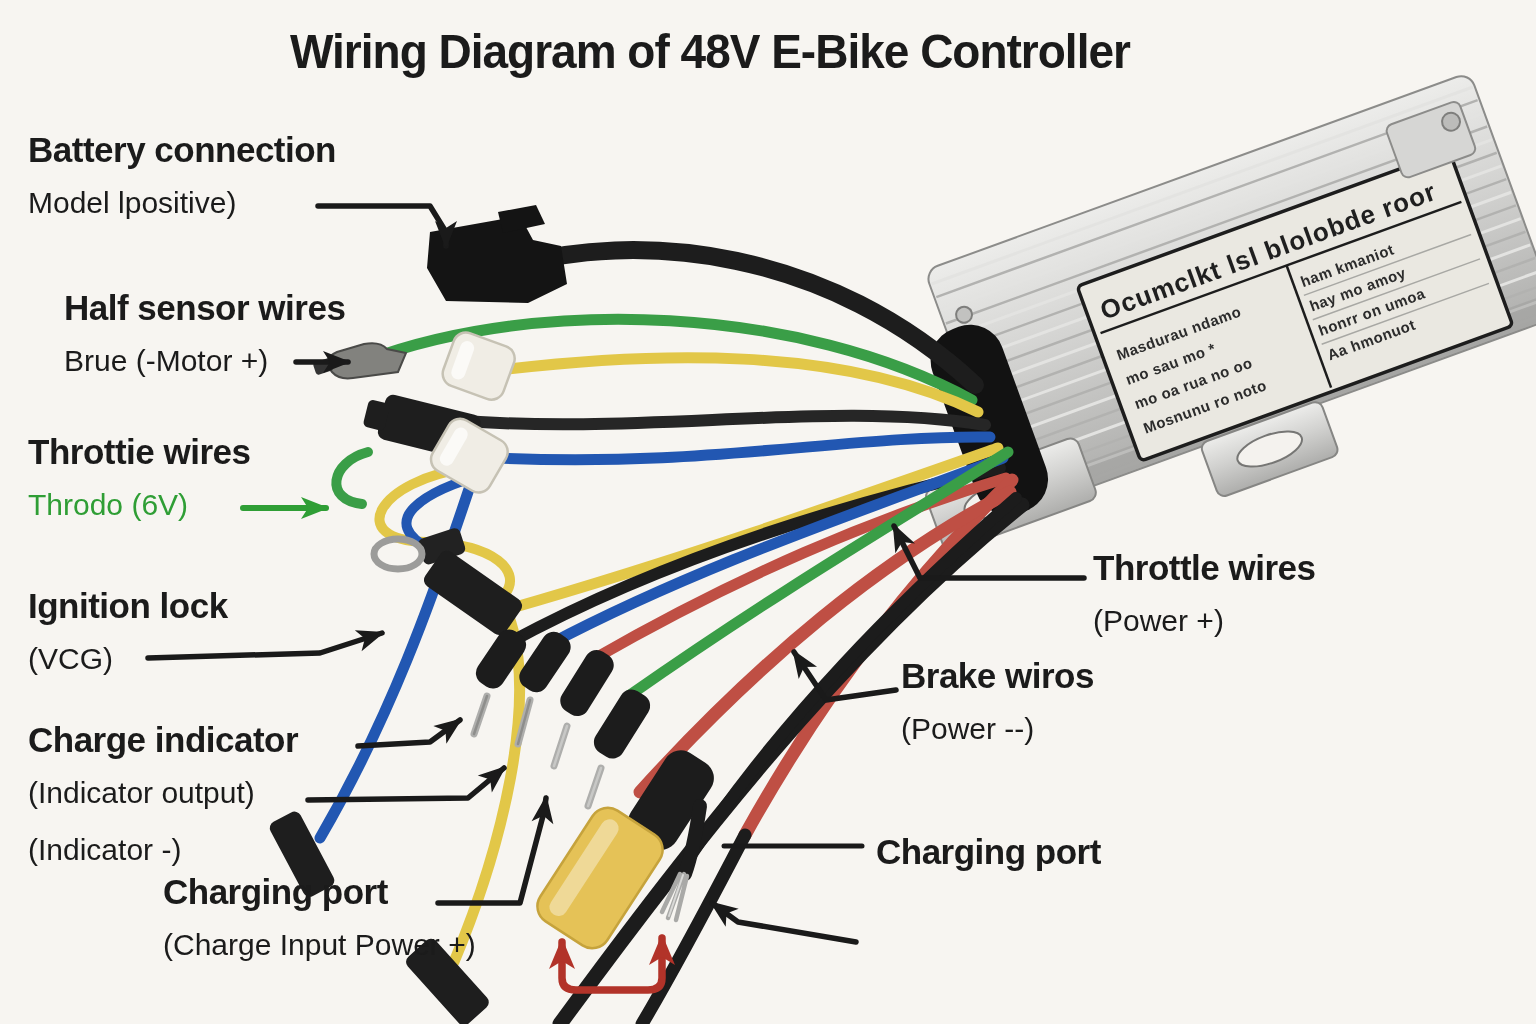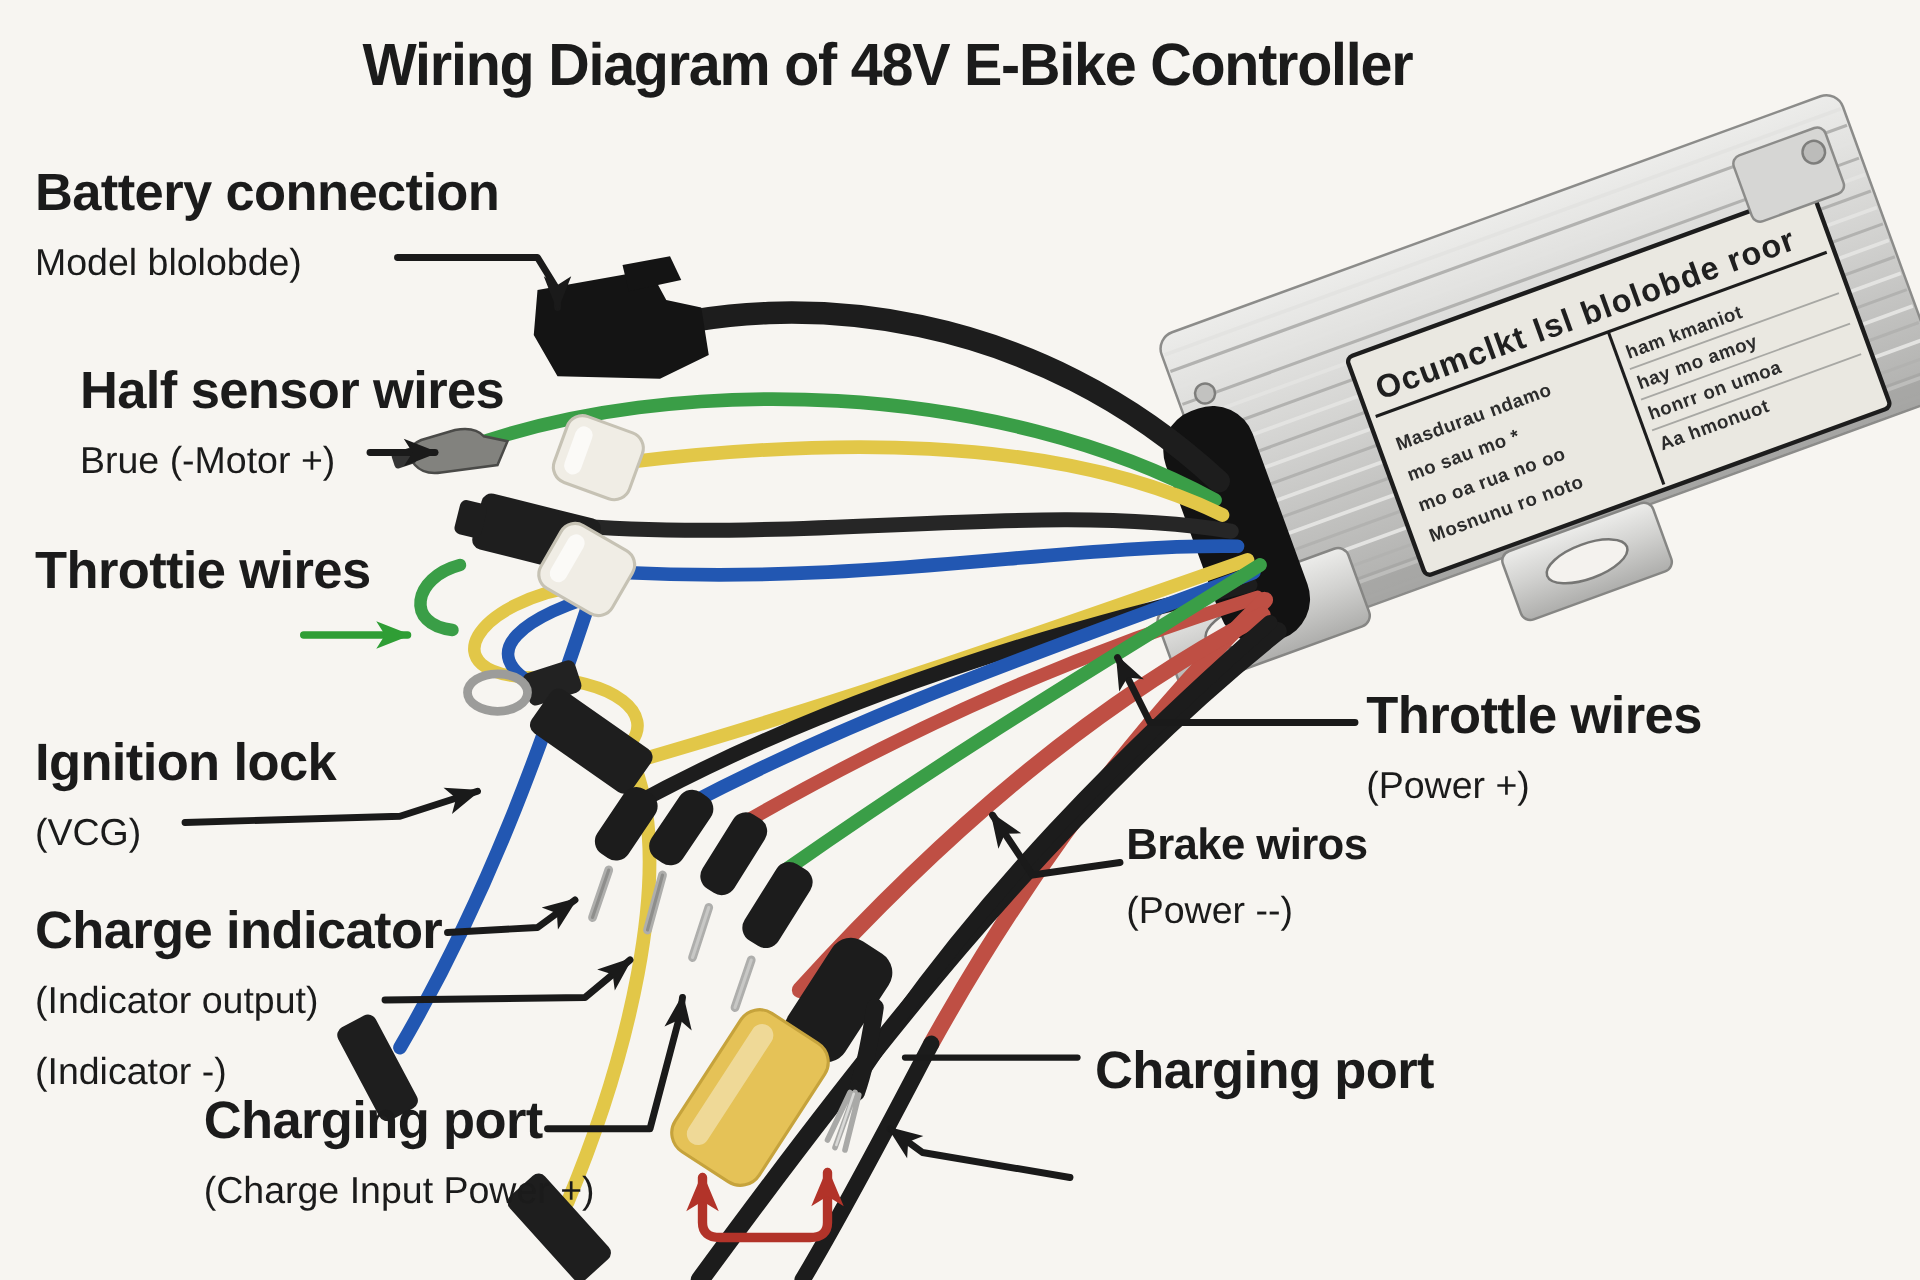--- a/index.html
+++ b/index.html
@@ -15,21 +15,21 @@
   }
   #wires-svg{position:absolute;left:0;top:0;}
   .page-title{
     position:absolute;left:60px;top:24px;width:1300px;
     text-align:center;
     font-size:46px;font-weight:700;letter-spacing:-1px;
     color:var(--text,#1b1b1b);
     transform:scaleY(1.04);
   }
   .callout{position:absolute;color:var(--text,#1b1b1b);}
-  .callout .t{font-size:42px;font-weight:700;letter-spacing:-0.5px;line-height:1.15;}
+  .callout .t{font-size:35px;font-weight:700;letter-spacing:-0.5px;line-height:1.15;}
   .callout .s{font-size:30px;font-weight:400;margin-top:10px;line-height:1.55;}
   .callout .s.green{color:var(--green-text,#2f9e35);}
   .callout.big .t{font-size:35px;}
   
   #lab-battery{left:28px;top:130px;}
   #lab-hall{left:28px;top:288px;margin-left:36px;}
   #lab-throttle-l{left:28px;top:432px;}
   #lab-ignition{left:28px;top:586px;}
   #lab-charge-ind{left:28px;top:720px;}
   #lab-charging-l{left:163px;top:872px;}
@@ -221,30 +221,31 @@
     <polyline class="leader thin" points="862,846 724,846"></polyline>
     <polyline class="leader" points="856,942 738,922 712,903" marker-end="url(#mBlack)"></polyline>
 
     <path class="redloop" d="M562 942 L562 978 Q562 990 576 990 L648 990 Q662 990 662 978 L662 938" marker-start="url(#mRedS)" marker-end="url(#mRed)"></path>
   </svg>
 
   <div class="page-title">Wiring Diagram of 48V E-Bike Controller</div>
 
   <div class="callout" id="lab-battery">
     <div class="t">Battery connection</div>
-    <div class="s">Model blolobde)</div>
+    <div class="s">Model lpositive)</div>
   </div>
 
   <div class="callout" id="lab-hall">
     <div class="t">Half sensor wires</div>
     <div class="s">Brue (-Motor +)</div>
   </div>
 
   <div class="callout" id="lab-throttle-l">
     <div class="t">Throttie wires</div>
+    <div class="s green">Throdo (6V)</div>
   </div>
 
   <div class="callout" id="lab-ignition">
     <div class="t">Ignition lock</div>
     <div class="s">(VCG)</div>
   </div>
 
   <div class="callout" id="lab-charge-ind">
     <div class="t">Charge indicator</div>
     <div class="s">(Indicator output)</div>

